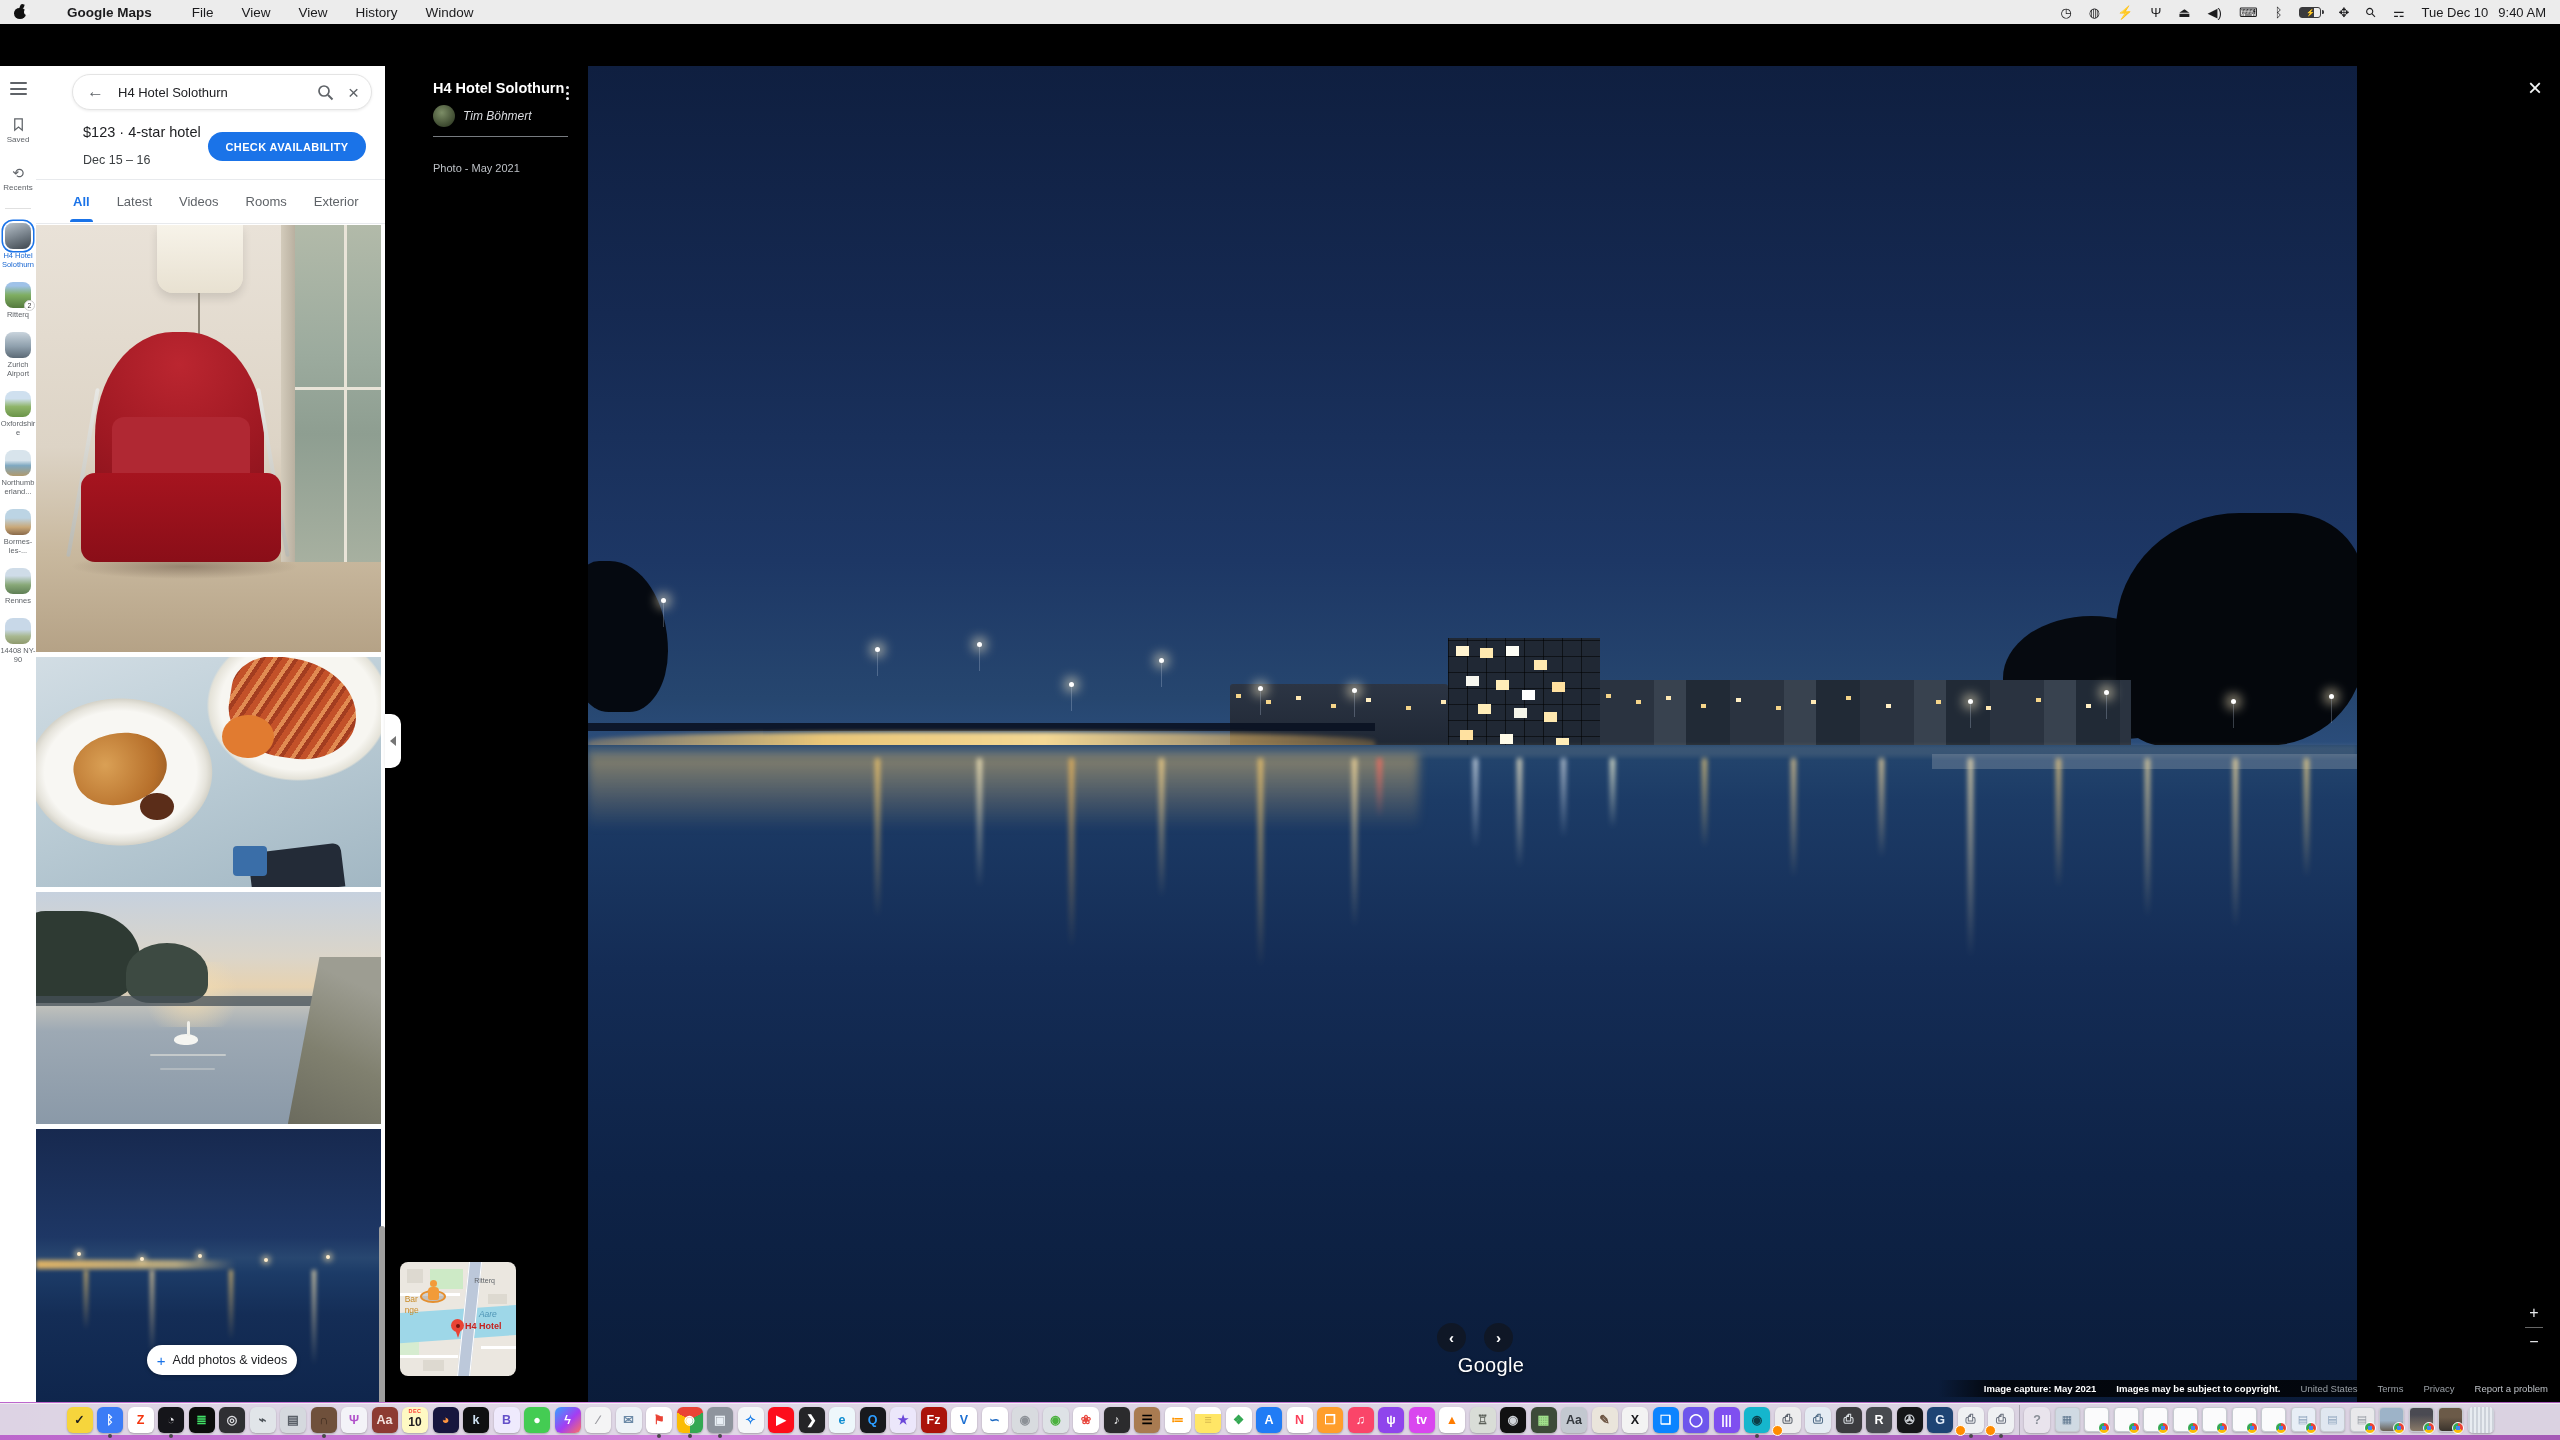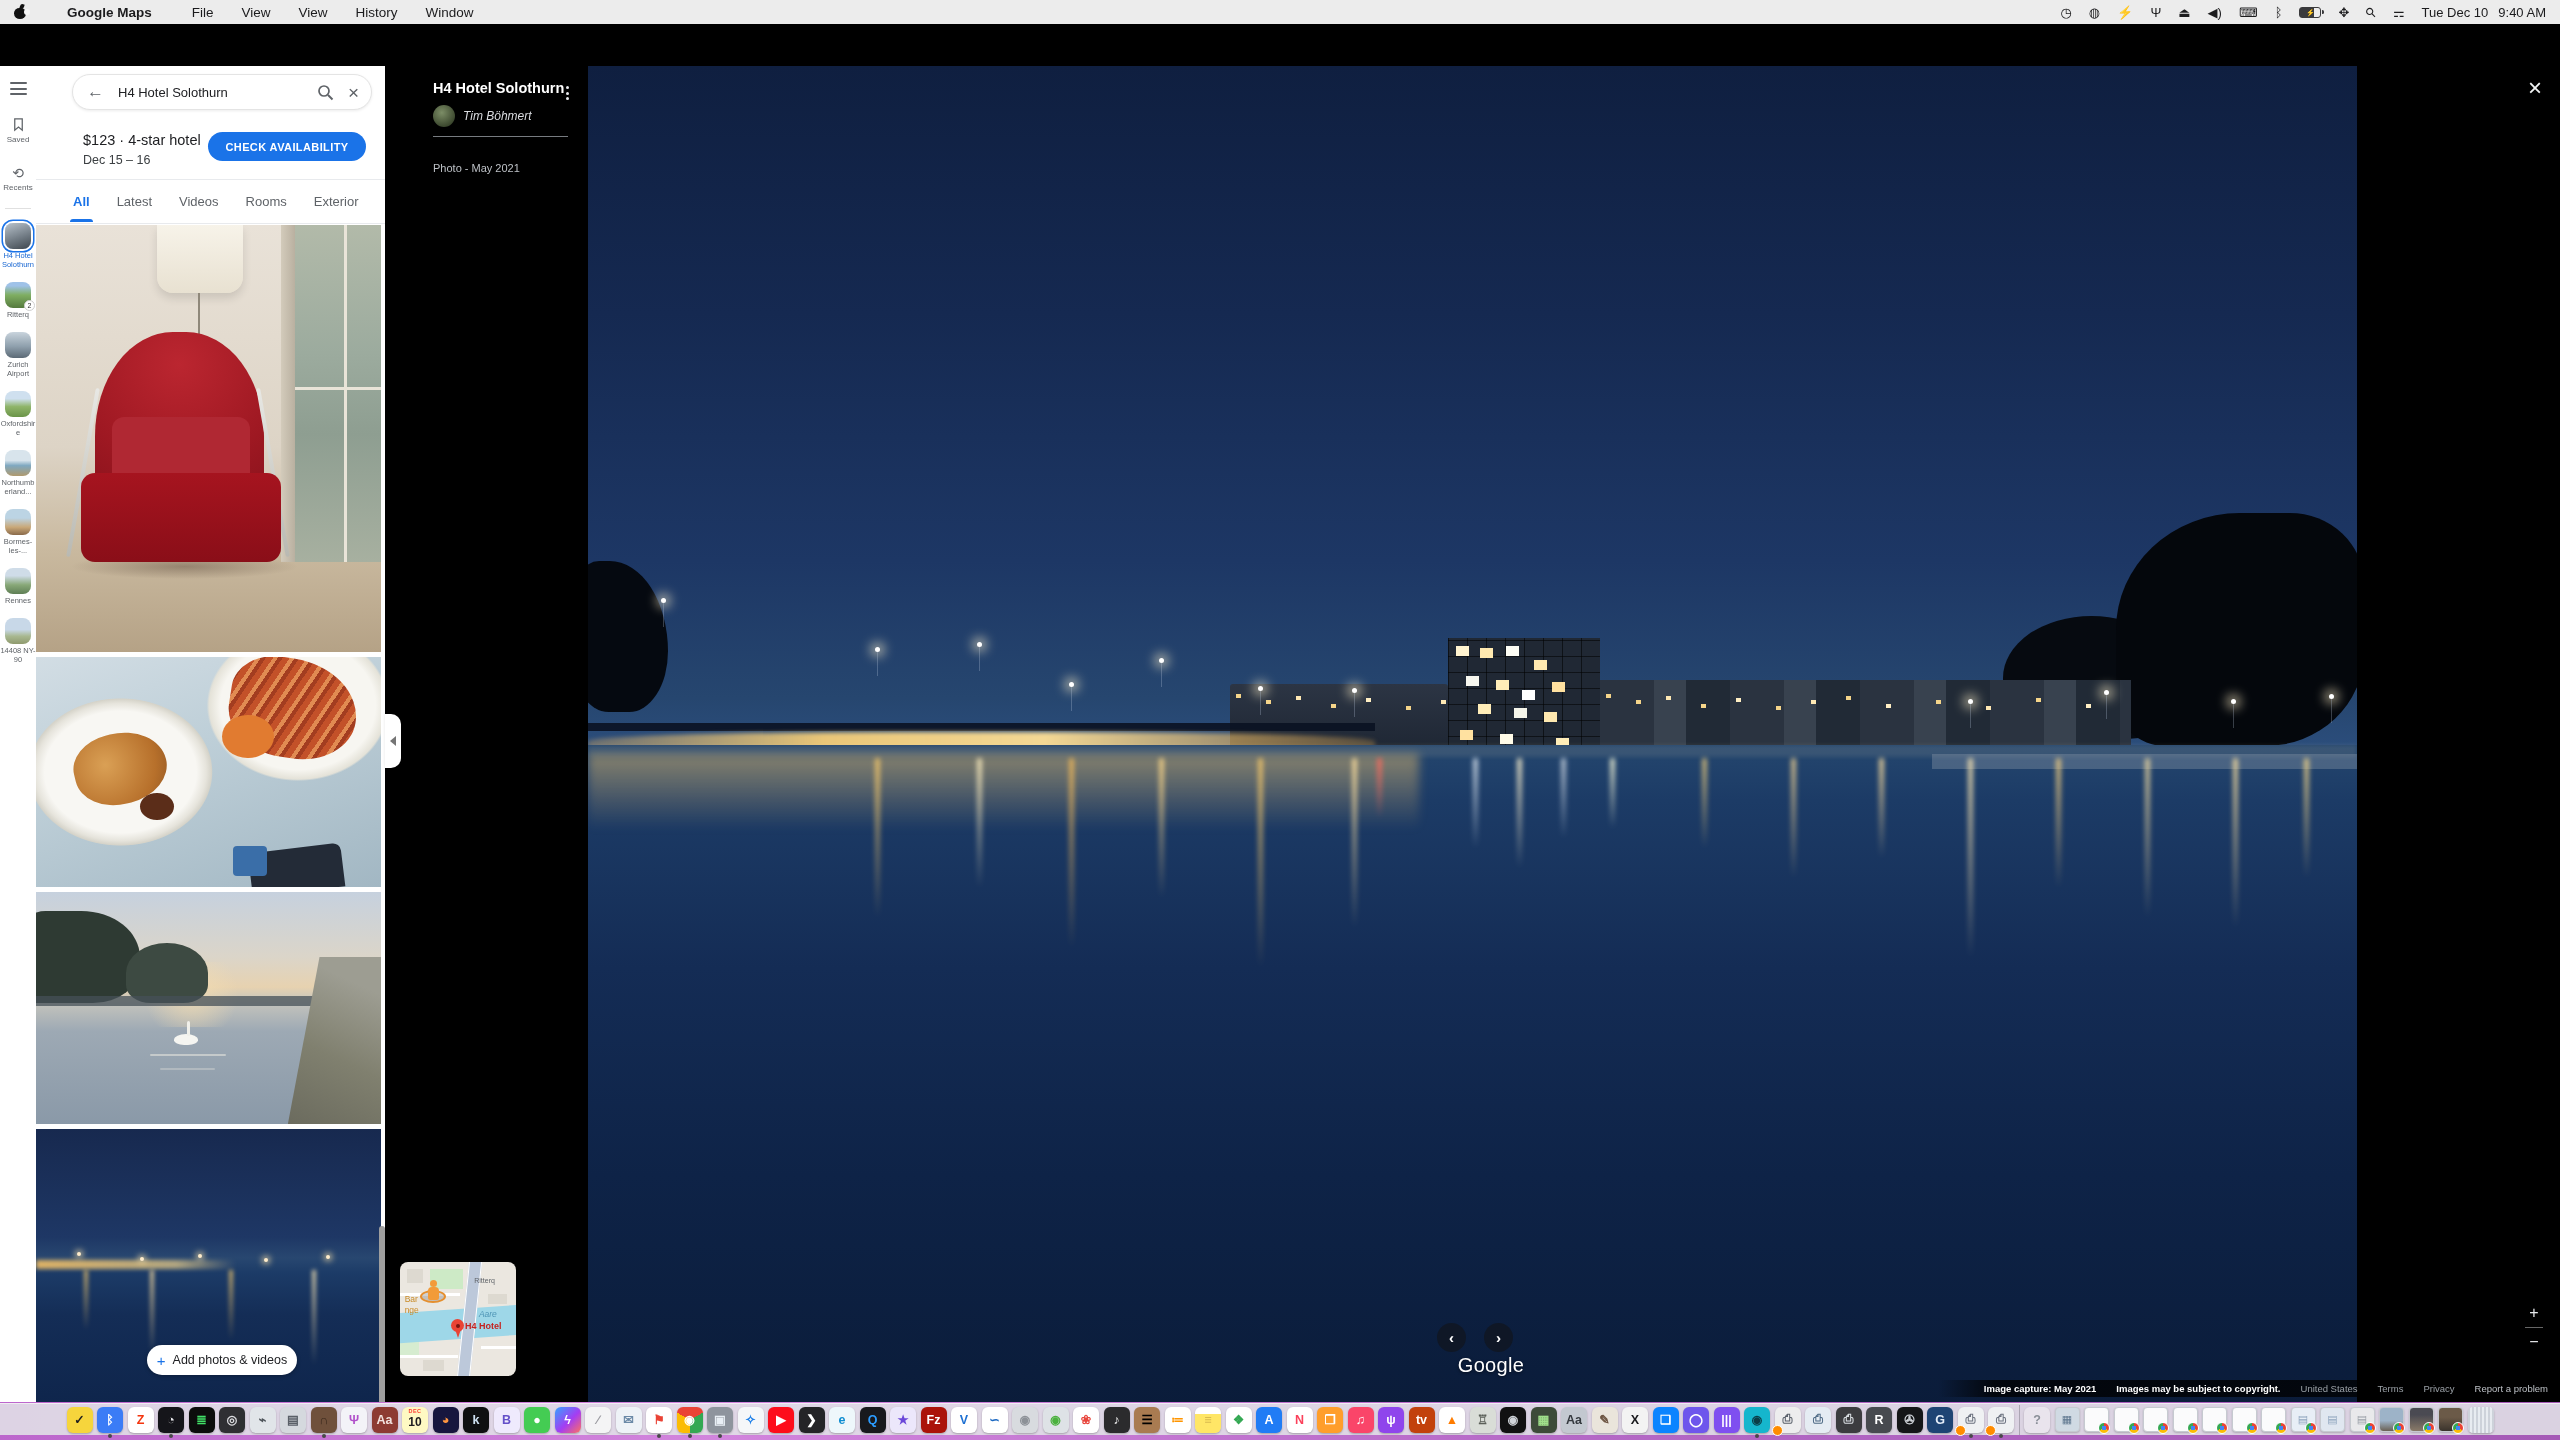--- a/index.html
+++ b/index.html
@@ -56,21 +56,21 @@
 
   
   .panel { position:absolute; left:36px; top:66px; width:349px; bottom:0; background:#fff; z-index:25; overflow:hidden; }
   .searchbox { position:absolute; left:36px; top:8px; width:300px; height:36px; border:1px solid #e4e4e4; border-radius:19px;
                background:#fff; box-shadow:0 1px 3px rgba(0,0,0,.08); display:flex; align-items:center; padding:0 12px 0 14px; }
   .back-arrow { font-size:17px; color:#5f6368; margin-right:14px; }
   .query { flex:1; font-size:13px; color:#202124; }
   .sb-icons { display:flex; align-items:center; gap:14px; }
   .close-x { font-size:19px; color:#5f6368; line-height:1; }
   .pricecard { position:absolute; left:0; top:58px; width:349px; height:56px; border-bottom:1px solid #e8eaed; }
-  .price { position:absolute; left:47px; top:8px; font-size:14.5px; color:#202124;text-align:center; }
+  .price { position:absolute; left:47px; top:0; font-size:14.5px; color:#202124;text-align:center; }
   .dates { position:absolute; left:47px; top:29px; font-size:12.5px; color:#3c4043; }
   .cta { position:absolute; left:172px; top:8px; width:158px; height:29px; background:#1a73e8; border:none; border-radius:15px;
          color:#fff; font-size:11px; font-weight:bold; letter-spacing:.4px; font-family:inherit; }
   .tabs { position:absolute; left:0; top:114px; width:349px; height:44px; border-bottom:1px solid #e8eaed;
           display:flex; align-items:center; gap:27px; padding-left:37px; overflow:hidden; white-space:nowrap; }
   .tab { position:relative; font-size:13px; color:#5f6368; }
   .tab.active { color:#1a73e8; font-weight:bold; }
   .tab.active::after { content:""; position:absolute; left:-3px; right:-3px; bottom:-13px; height:3px; background:#1a73e8; border-radius:3px 3px 0 0; }
   .plist { position:absolute; left:0; top:159px; width:345px; bottom:0; }
   .ph { position:relative; width:100%; margin-bottom:5px; overflow:hidden; }
@@ -781,21 +781,21 @@
       <div class="dicon" style="background: rgb(250, 69, 105); color: rgb(255, 255, 255);">
 
         <span class="dg">♫</span>
       </div>
 
       <div class="dicon" style="background: rgb(143, 69, 236); color: rgb(255, 255, 255);">
 
         <span class="dg">ψ</span>
       </div>
 
-      <div class="dicon" style="background: #c2410c; color: rgb(255, 255, 255);">
+      <div class="dicon" style="background: #d946ef; color: rgb(255, 255, 255);">
 
         <span class="dg">tv</span>
       </div>
 
       <div class="dicon" style="background: rgb(255, 255, 255); color: rgb(255, 124, 0);">
 
         <span class="dg">▲</span>
       </div>
 
       <div class="dicon" style="background: rgb(217, 221, 215); color: rgb(91, 96, 89);">

